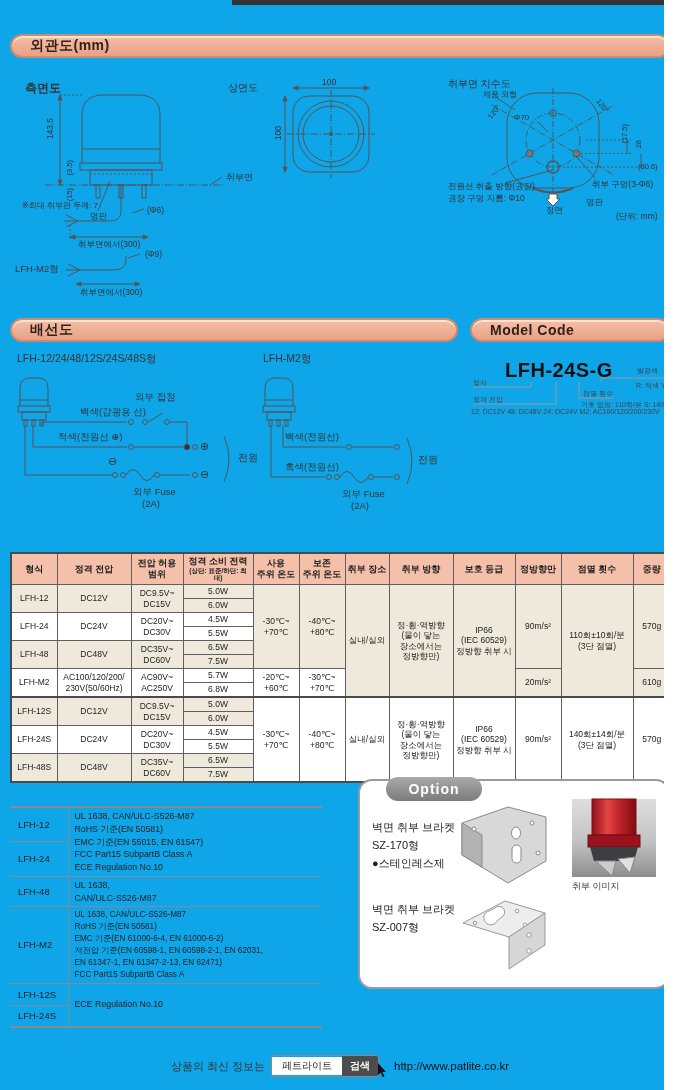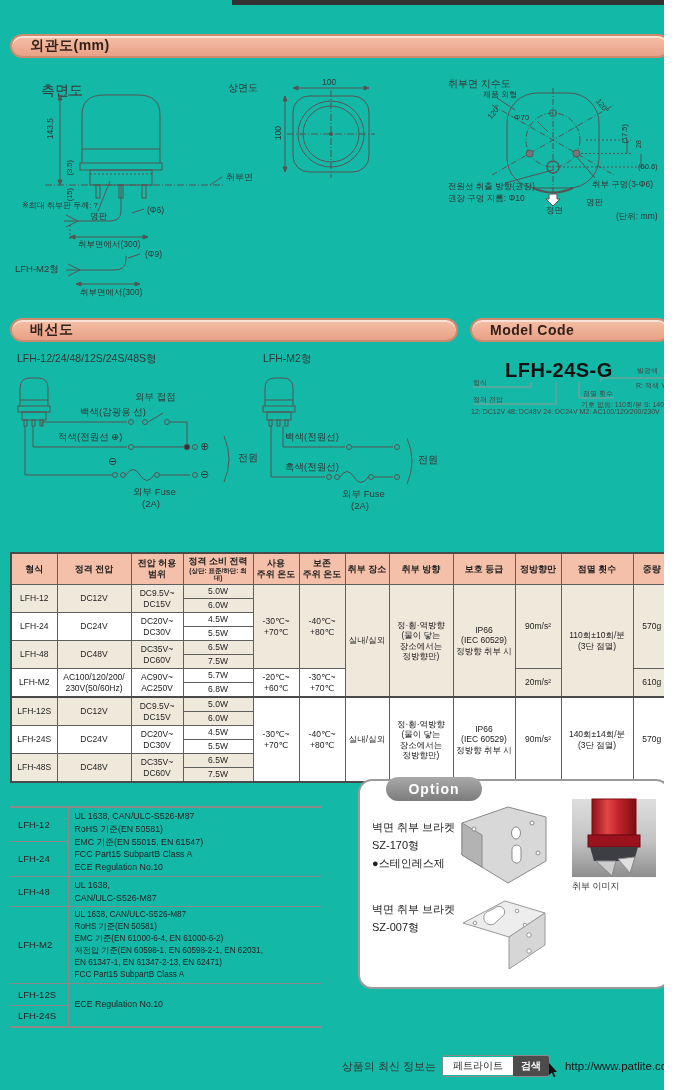--- a/index.html
+++ b/index.html
@@ -1,16 +1,16 @@
 <!DOCTYPE html>
 <html><head>
 <meta charset="utf-8">
 <style>
   html,body{margin:0;padding:0;background:#fff;}
-  #canvas{position:relative;width:664px;height:1090px;background:#14b8a6;overflow:hidden;
+  #canvas{position:relative;width:664px;height:1090px;background:#0ea5e9;overflow:hidden;
           font-family:"Liberation Sans","DejaVu Sans",sans-serif;color:#222;}
   .abs{position:absolute;}
   .lbl{position:absolute;font-size:9px;color:#333;white-space:nowrap;line-height:1.15;}
   .pre{white-space:pre-line;}
   .v{writing-mode:vertical-rl;transform:rotate(180deg);}
   
   .secbar{position:absolute;height:24px;border-radius:13px;
           background:linear-gradient(#f4bfa6,#e8a186);border:2px solid #cd8a6c;
           box-shadow:inset 0 2px 0 rgba(255,255,255,.55);box-sizing:border-box;
           display:flex;align-items:center;padding-left:18px;
@@ -36,40 +36,40 @@
   .optbox{position:absolute;left:358px;top:779px;width:312px;height:210px;border:2px solid #9a9a9a;
           border-radius:14px;box-sizing:border-box;background:#fff;}
   .optpill{position:absolute;left:386px;top:777px;width:96px;height:24px;border-radius:12px;
            background:linear-gradient(#a9a9a9,#7c7c7c);color:#fff;font-weight:bold;font-size:14px;
            display:flex;align-items:center;justify-content:center;letter-spacing:1px;}
   .optline{position:absolute;font-size:11px;color:#222;font-weight:500;}
   .photo{position:absolute;left:572px;top:799px;width:84px;height:78px;
          background:linear-gradient(#dedede 0%,#c2c2c2 55%,#8e8e8e 100%);}
   
   .footer{position:absolute;left:0;top:1055px;width:680px;display:flex;align-items:center;
-          justify-content:flex-end;gap:6px;font-size:11px;color:#333;}
+          justify-content:center;gap:6px;font-size:11px;color:#333;}
   .sbox{display:flex;align-items:center;border:1px solid #8a8a8a;border-radius:3px;overflow:hidden;}
   .sterm{background:#fff;font-size:10px;padding:2px 10px;color:#222;}
   .sbtn{background:#4c4c4c;color:#fff;font-size:10px;padding:3px 8px;font-weight:bold;}
   .url{font-size:11.5px;color:#111;}
   svg{position:absolute;overflow:visible;}
   .mcl{position:absolute;font-size:7px;color:#444;white-space:nowrap;line-height:1.4;}
 </style>
 </head>
 <body>
 
 <div id="canvas">
 
   <div class="abs" style="left:232px;top:0;width:448px;height:5px;background:#333;"></div>
 
   <div class="secbar" style="left:10px;top:34px;width:660px;">
     <span>외관도(mm)</span>
   </div>
 
-  <span class="lbl" style="left:41px;top:82px;font-size:14px;">측면도</span>
+  <span class="lbl" style="left:25px;top:82px;font-size:12px;font-weight:bold;">측면도</span>
   <svg style="left:40px;top:85px;" width="205" height="170" viewBox="0 0 205 170">
     <g stroke="#555" fill="none" stroke-width="1">
       <path d="M42,78 L42,30 Q42,10 64,10 L98,10 Q120,10 120,30 L120,78"></path>
       <line x1="42" y1="64" x2="120" y2="64"></line>
       <rect x="40" y="78" width="82" height="7"></rect>
       <rect x="50" y="85" width="62" height="15"></rect>
       <line x1="50" y1="89" x2="112" y2="89" stroke-dasharray="2 2"></line>
       <rect x="56" y="100" width="4" height="13"></rect>
         <rect x="79" y="100" width="4" height="13"></rect>
         <rect x="102" y="100" width="4" height="13"></rect>

